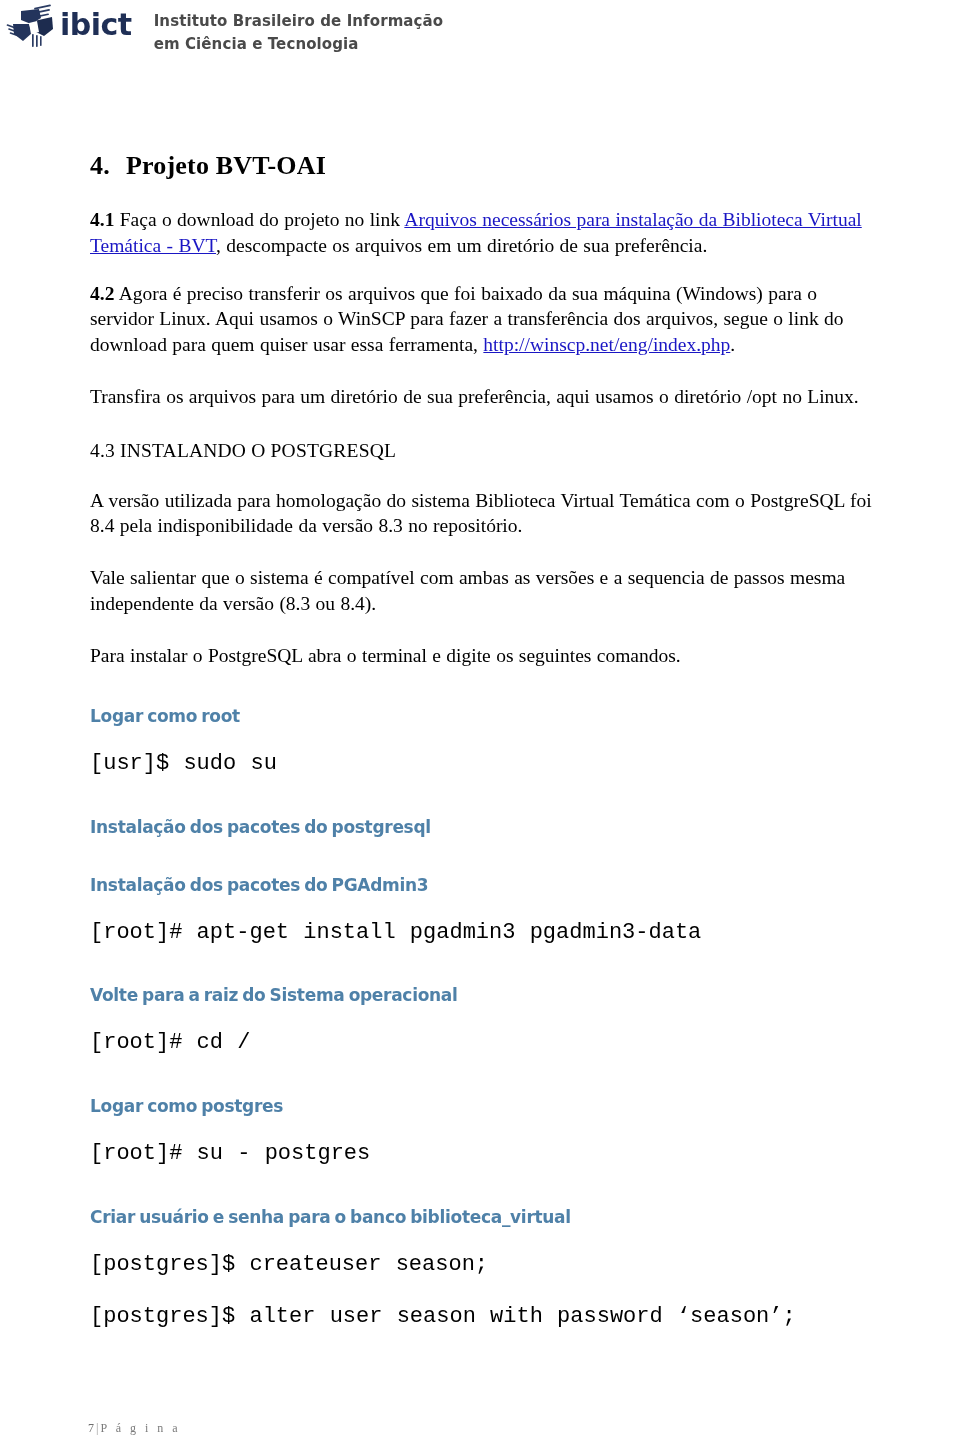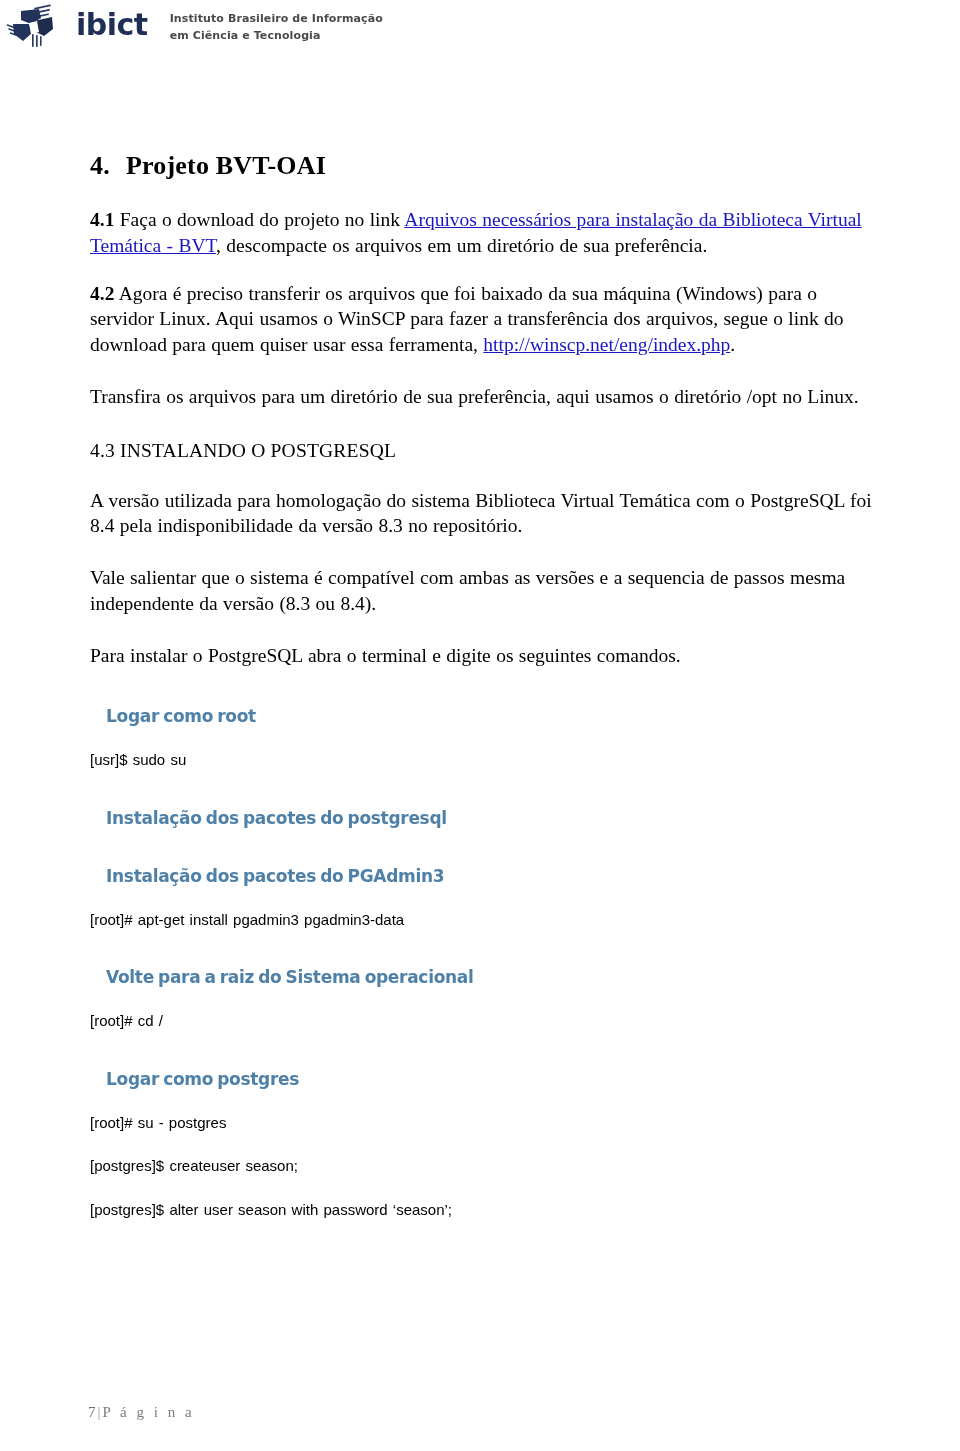--- a/index.html
+++ b/index.html
@@ -26,21 +26,21 @@
     width: 960px;
     height: 58px;
     background: #ffffff;
     display: flex;
     align-items: flex-start;
     padding: 4px 0 0 6px;
   }
   .logo-block {
     display: flex;
     align-items: center;
-    gap: 16px;
+    gap: 0;
   }
   .logo-mark {
     width: 54px;
     height: 46px;
     flex: 0 0 54px;
     position: relative;
     display: block;
   }
   .logo-word {
     font-family: "DejaVu Sans", sans-serif;
@@ -48,21 +48,21 @@
     font-size: 30px;
     letter-spacing: -0.5px;
     color: #1f2f56;
     line-height: 1;
     padding-bottom: 4px;
   }
   .logo-tagline {
     margin-left: 22px;
     padding-top: 6px;
     font-family: "DejaVu Sans", sans-serif;
-    font-size: 11px;
+    font-size: 15px;
     font-weight: 600;
     line-height: 1.55;
     color: #4a4a4a;
     letter-spacing: 0.1px;
     white-space: pre-line;
   }
 
   
   .page {
     position: absolute;
@@ -109,45 +109,45 @@
     font-weight: normal;
     margin: 30px 0 0 0;
     letter-spacing: 0.2px;
   }
 
   h3.blue-heading {
     font-family: "DejaVu Sans", sans-serif;
     font-size: 17px;
     font-weight: 700;
     color: #4f81a8;
-    margin: 38px 0 0 16px;
+    margin: 38px 0 0 0;
     letter-spacing: -0.3px;
     word-spacing: -1.5px;
   }
 
   p.cmd {
-    font-family: Liberation Sans, sans-serif;
-    font-size: 15px;
+    font-family: Liberation Mono, monospace;
+    font-size: 22px;
     line-height: 1.3;
     margin: 24px 0 0 0;
     word-spacing: 1px;
   }
 
   .footer {
     position: absolute;
     left: 0;
     top: 1404px;
     width: 960px;
   }
   .footer-inner {
     width: 800px;
-    margin: 0 auto;
+    margin: 17px auto;
     padding-left: 8px;
     font-family: "Liberation Serif", serif;
-    font-size: 15px;
+    font-size: 12px;
     color: #7b7b7b;
   }
   .footer-page-num { color: #6f6f6f; }
   .footer-sep { color: #9a9a9a; margin: 0 2px; }
   .footer-label { letter-spacing: 3px; color: #7b7b7b; }
 </style>
 </head>
 <body>
 
 <div class="header">
@@ -216,20 +216,21 @@
 
     <h3 class="blue-heading">Instalação dos pacotes do PGAdmin3</h3>
     <p class="cmd">[root]# apt-get install pgadmin3  pgadmin3-data</p>
 
     <h3 class="blue-heading">Volte para a raiz do Sistema operacional</h3>
     <p class="cmd">[root]# cd /</p>
 
     <h3 class="blue-heading">Logar como postgres</h3>
     <p class="cmd">[root]# su - postgres</p>
 
+    <h3 class="blue-heading">Criar usuário e senha para o banco biblioteca_virtual</h3>
     <p class="cmd">[postgres]$ createuser  season;</p>
     <p class="cmd">[postgres]$ alter user season with  password ‘season’;</p>
 
   </div>
 </div>
 
 <div class="footer">
   <div class="footer-inner">
     <span class="footer-page-num">7</span><span class="footer-sep">|</span><span class="footer-label">P á g i n a</span>
   </div>

